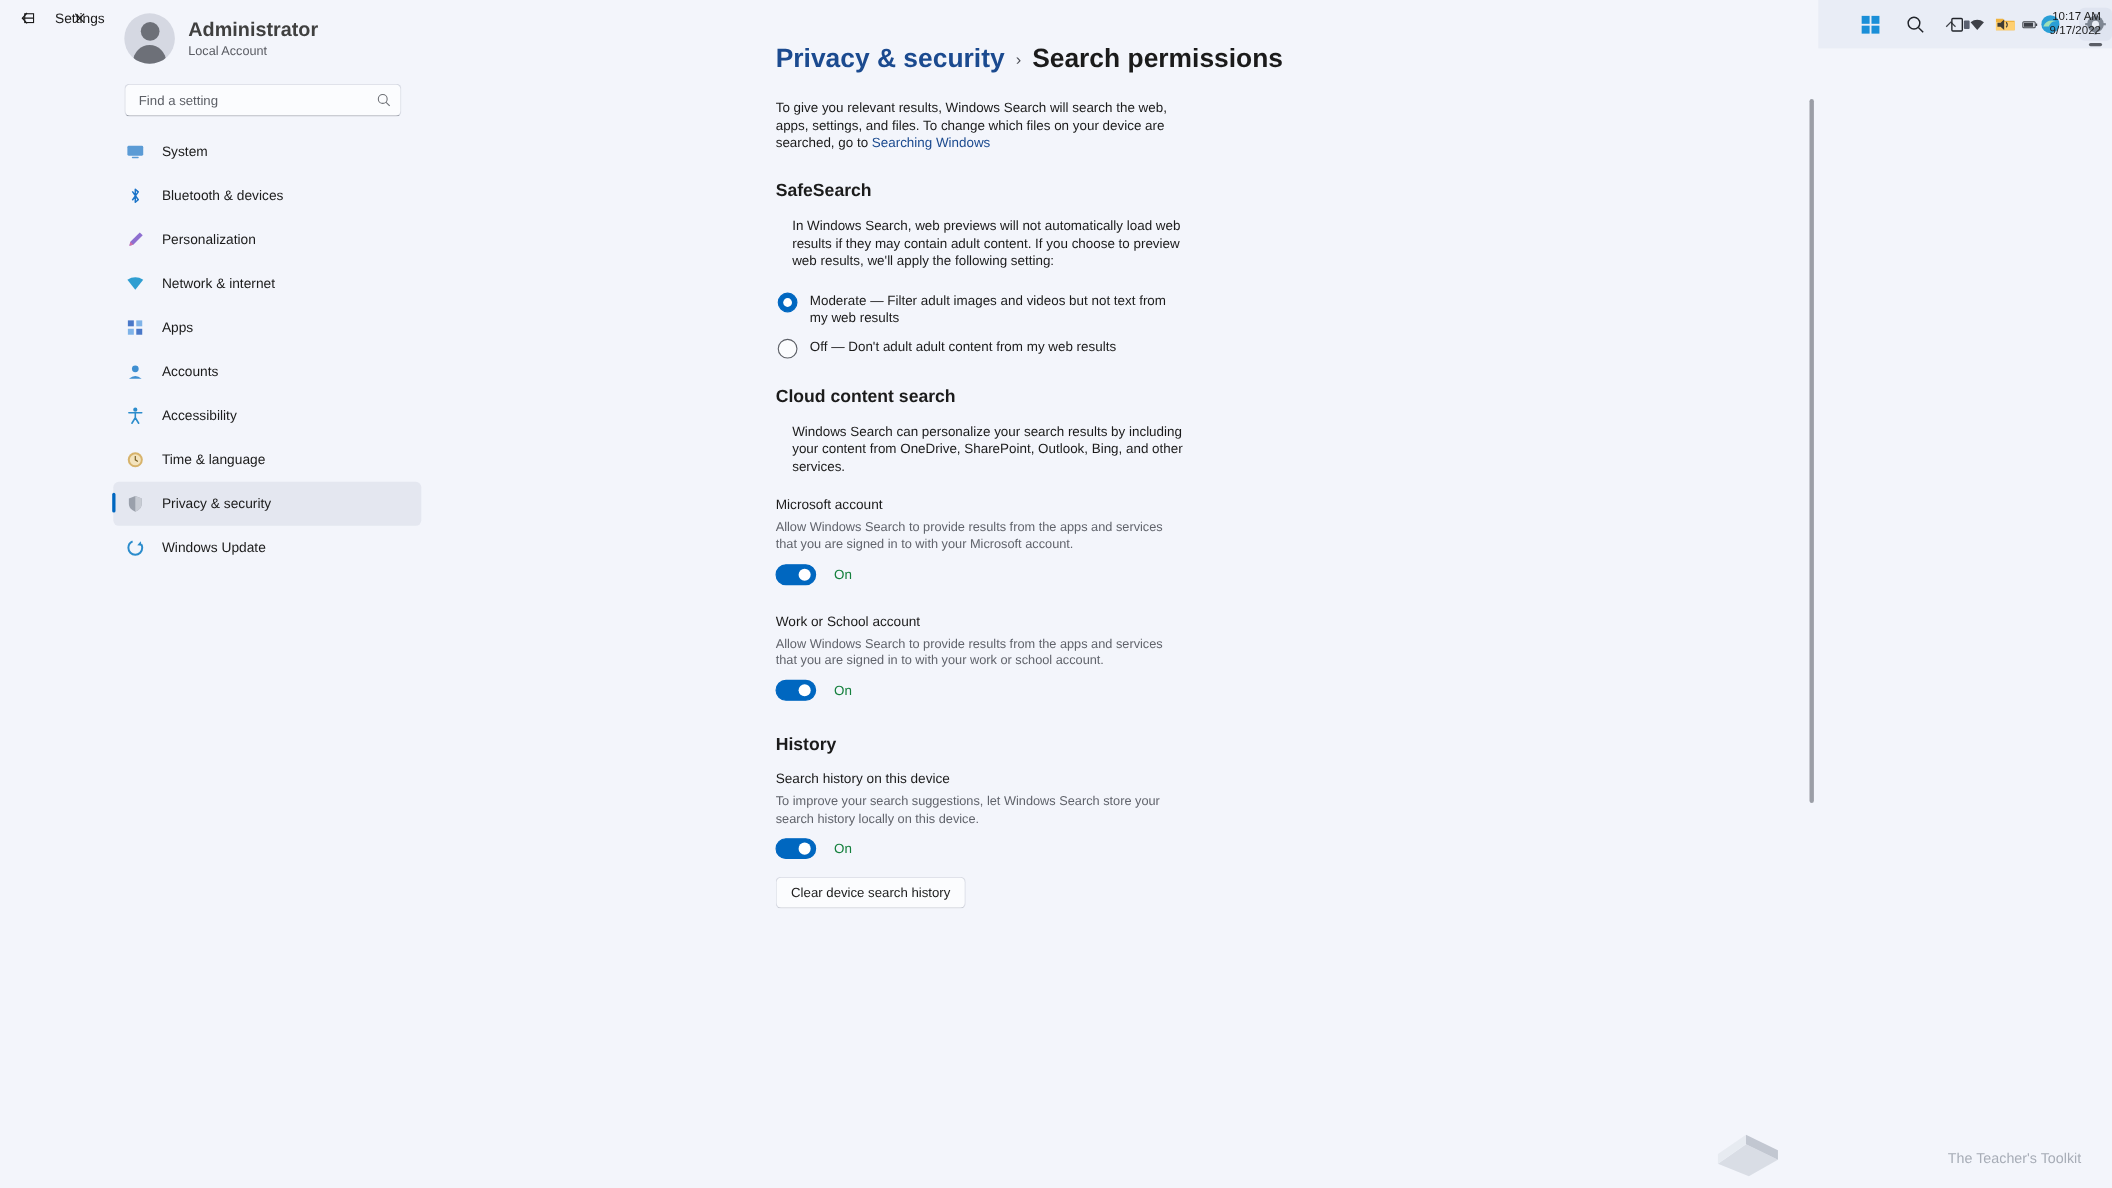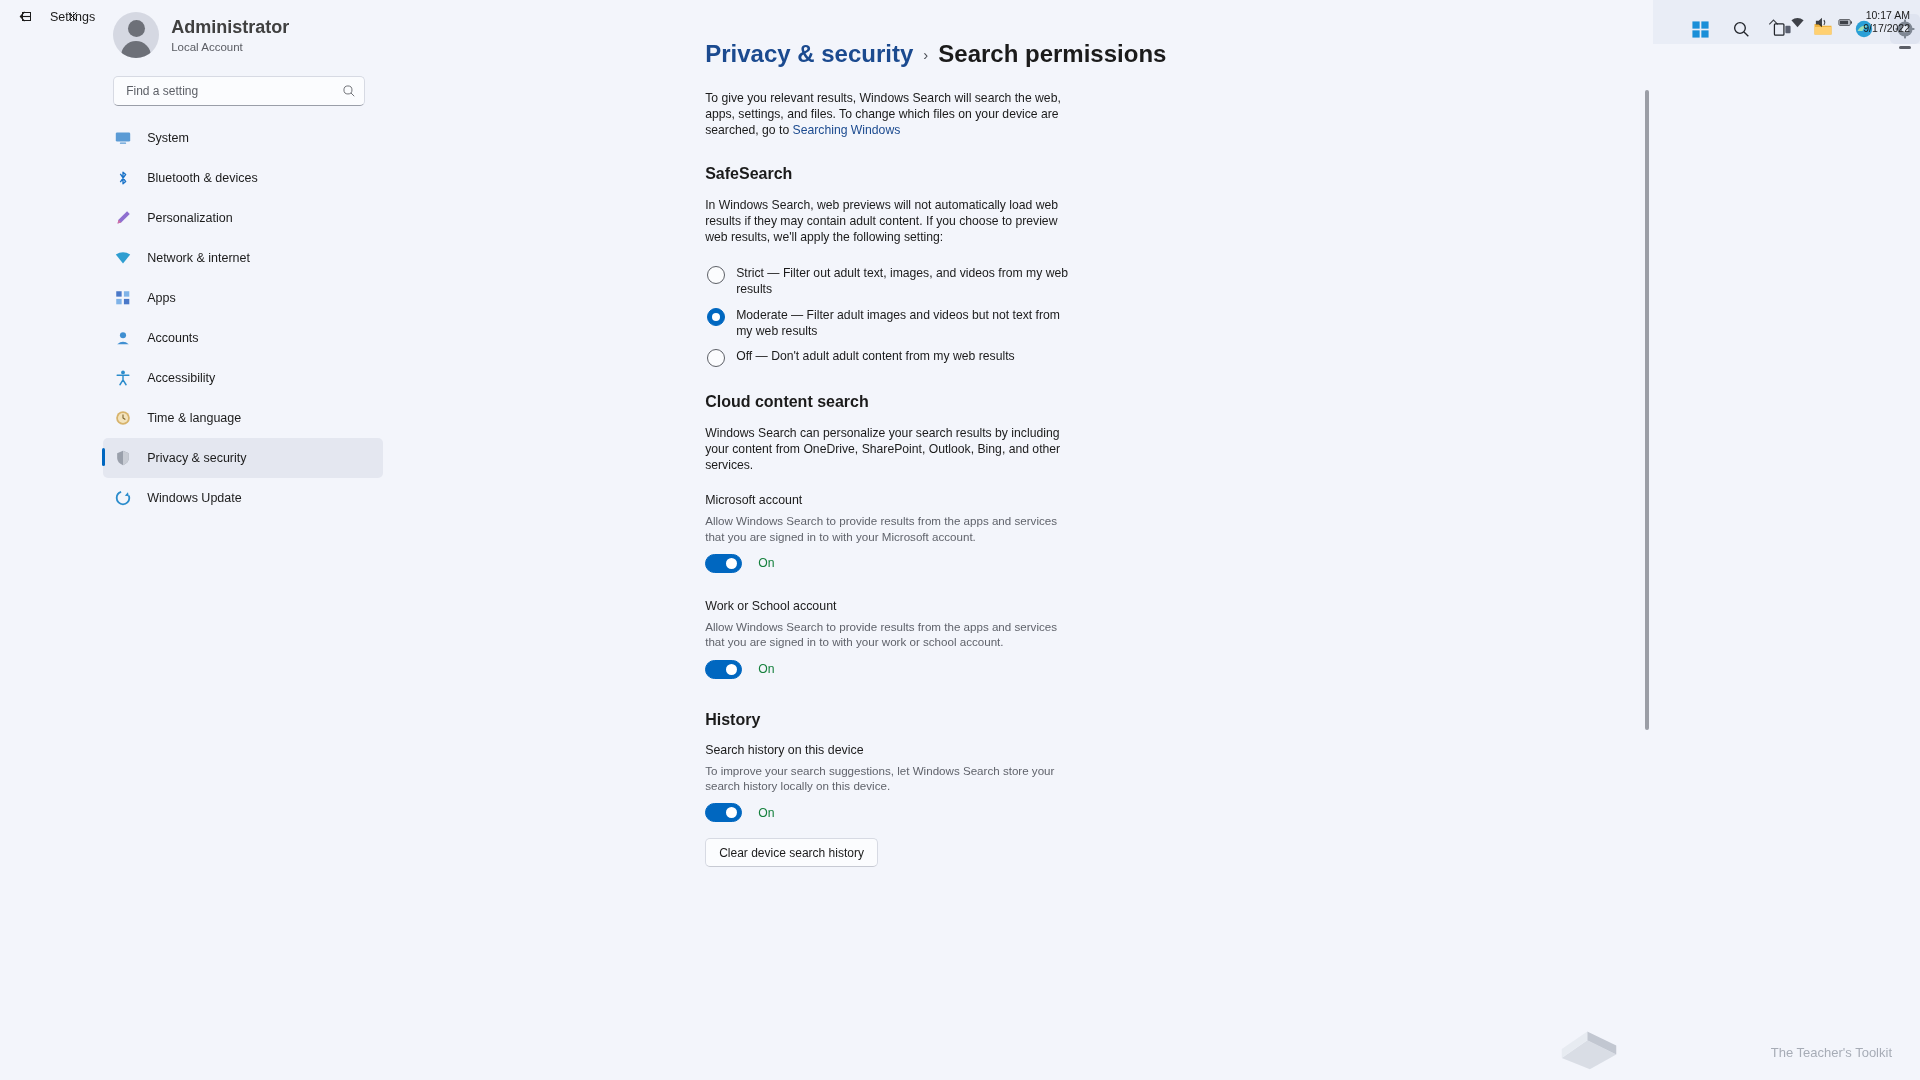--- a/index.html
+++ b/index.html
@@ -194,20 +194,21 @@
     font-weight: 600;
     color: #1b1b1b;
     margin: 0 0 14px 0;
   }
   .para {
     font-size: 12.2px;
     color: #1b1b1b;
     line-height: 1.33;
     margin-bottom: 20px;
     max-width: 372px;
+    margin-left: 15px;
   }
 
   .radio-row {
     display: flex;
     align-items: flex-start;
     margin-bottom: 9px;
   }
   .radio {
     width: 18px; height: 18px;
     border-radius: 50%;
@@ -298,21 +299,21 @@
     background: #9b9ea6;
   }
 
   
   .taskbar {
     flex: 0 0 44px;
     height: 44px;
     background: #e9edf6;
     position: relative;
     display: flex;
-    align-items: flex-end;
+    align-items: center;
     justify-content: center;
     padding-left: 32px;
   }
   .tb-icons { display: flex; align-items: center; gap: 11px; }
   .tb-ic {
     width: 30px; height: 30px;
     display: flex; align-items: center; justify-content: center;
     border-radius: 5px;
     position: relative;
   }
@@ -524,24 +525,20 @@
         </div>
 
         <div class="intro">
           <span>To give you relevant results, Windows Search will search the web, apps, settings, and files. To change which files on your device are searched, go to </span><a class="link" href="#">Searching Windows</a>
         </div>
 
         <h2 class="section">SafeSearch</h2>
         <div class="para">In Windows Search, web previews will not automatically load web results if they may contain adult content. If you choose to preview web results, we'll apply the following setting:</div>
 
         <div class="radio-row">
-          <span class="radio"></span>
-          <span class="radio-label">Strict — Filter out adult text, images, and videos from my web results</span>
-        </div>
-        <div class="radio-row">
           <span class="radio checked"></span>
           <span class="radio-label">Moderate — Filter adult images and videos but not text from my web results</span>
         </div>
         <div class="radio-row" style="margin-bottom:26px">
           <span class="radio"></span>
           <span class="radio-label">Off — Don't adult adult content from my web results</span>
         </div>
 
         <h2 class="section">Cloud content search</h2>
         <div class="para">Windows Search can personalize your search results by including your content from OneDrive, SharePoint, Outlook, Bing, and other services.</div>

